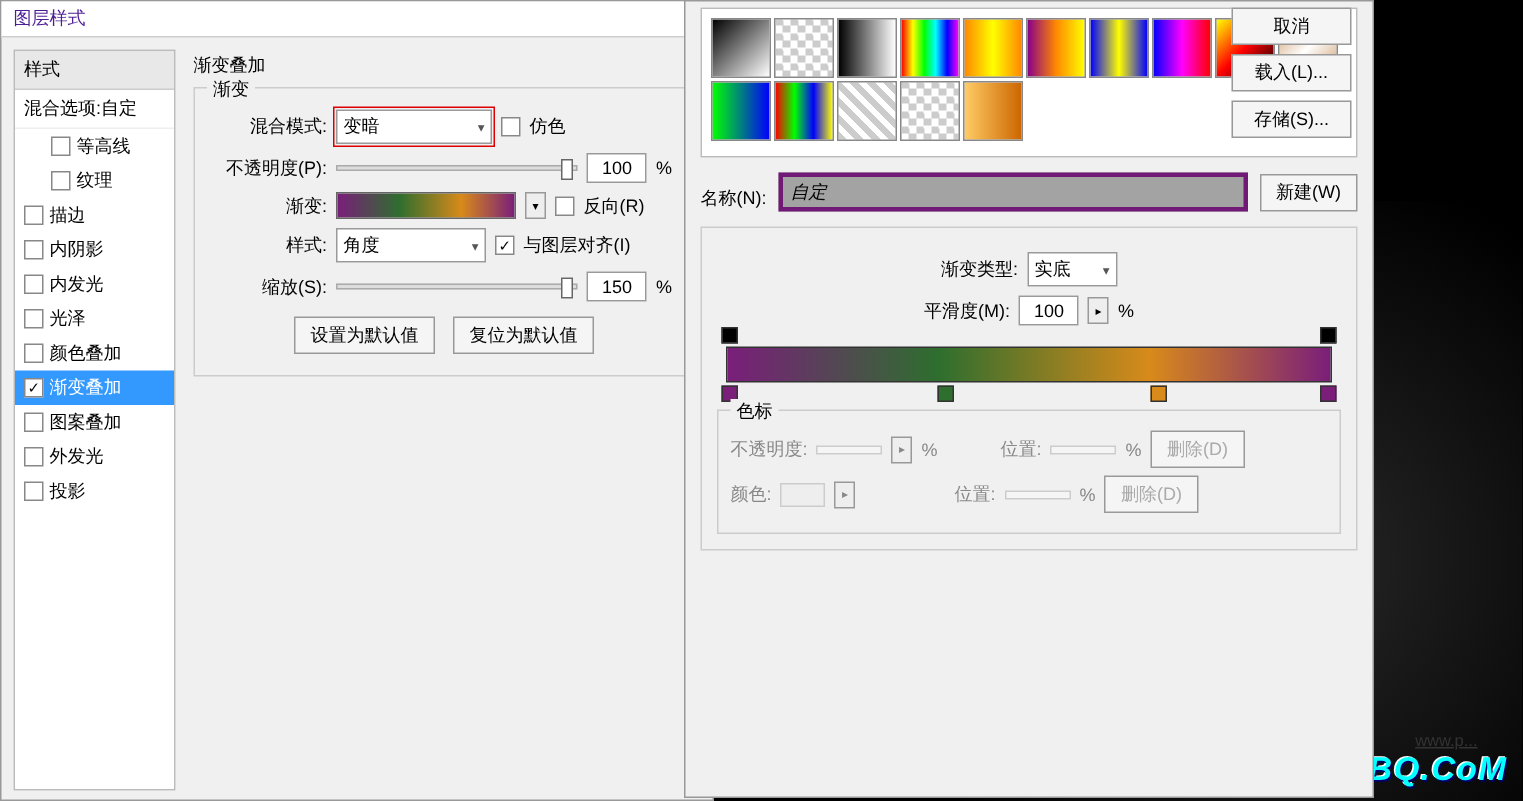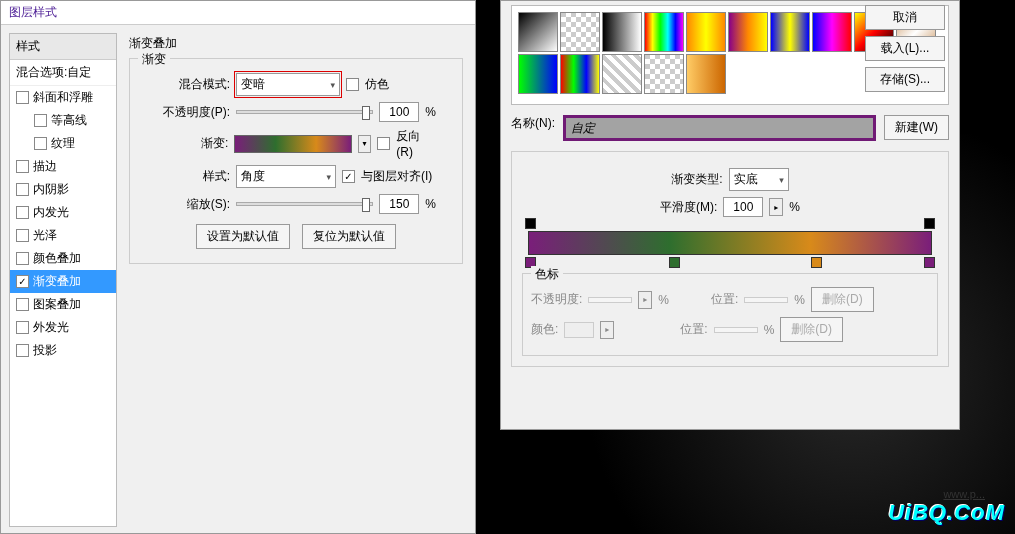--- a/index.html
+++ b/index.html
@@ -15,56 +15,56 @@
 .style-list-sub { padding: 4px 6px; border-bottom: 1px solid #eee; }
 .style-item { display: flex; align-items: center; padding: 3px 6px; gap: 4px; }
 .style-item.indent { padding-left: 24px; }
 .style-item.selected { background: #3399ff; color: #fff; }
 .cb { width: 13px; height: 13px; border: 1px solid #888; background: #fff; display: inline-flex; align-items: center; justify-content: center; font-size: 10px; color: #000; }
 .cb.checked::after { content: "✓"; }
 .panel { flex: 1; padding: 10px 12px; }
 .group-title { margin-bottom: 6px; }
 .group-box { border: 1px solid #ccc; padding: 8px 10px 14px; position: relative; }
 .group-box-title { position: absolute; top: -8px; left: 8px; background: #f0f0f0; padding: 0 4px; }
-.row { display: flex; align-items: center; margin: 6px 16px; gap: 6px; }
+.row { display: flex; align-items: center; margin: 6px 4px; gap: 6px; }
 .label { width: 74px; text-align: right; }
 .select { border: 1px solid #999; background: #fff; padding: 2px 4px; min-width: 100px; display: flex; justify-content: space-between; align-items: center; }
 .select.red-outline { outline: 1px solid #d00; outline-offset: 1px; }
 .caret { font-size: 9px; color: #555; }
 .slider { height: 4px; background: #ddd; border: 1px solid #aaa; position: relative; flex: 1; }
 .slider-thumb { position: absolute; top: -5px; width: 8px; height: 14px; background: #fff; border: 1px solid #666; }
 .num-input { width: 40px; border: 1px solid #999; padding: 2px 3px; background: #fff; text-align: center; }
 .gradient-preview { width: 120px; height: 18px; border: 1px solid #666; background: linear-gradient(90deg, #7a1e7a 0%, #2e6e2e 35%, #d88a1a 70%, #7a1e7a 100%); }
 .small-caret { width: 14px; height: 18px; border: 1px solid #999; background: #eee; display: flex; align-items: center; justify-content: center; font-size: 8px; }
 .angle-dial { width: 28px; height: 28px; border: 1px solid #888; border-radius: 50%; background: #fff; position: relative; }
 .angle-dial::after { content: ""; position: absolute; width: 1px; height: 12px; background: #000; left: 50%; top: 1px; transform-origin: bottom; transform: rotate(90deg); }
 .btn { border: 1px solid #999; background: #f5f5f5; padding: 3px 10px; cursor: pointer; }
 .buttons-row { display: flex; gap: 12px; justify-content: center; margin-top: 10px; }
-.editor-dialog { position: absolute; left: 500px; top: 0; width: 460px; height: 430px; background: #f0f0f0; border: 1px solid #999; padding: 0 10px 10px; }
+.editor-dialog { position: absolute; left: 456px; top: 0; width: 460px; height: 532px; background: #f0f0f0; border: 1px solid #999; padding: 0 10px 10px; }
 .presets-area { border: 1px solid #bbb; background: #fff; padding: 6px; margin-top: 4px; height: 100px; overflow: hidden; }
 .preset-grid { display: flex; flex-wrap: wrap; gap: 2px; }
 .preset { width: 40px; height: 40px; border: 1px solid #888; }
 .p1 { background: linear-gradient(135deg, #000, #fff); }
 .p2 { background: repeating-conic-gradient(#ccc 0 25%, #fff 0 50%) 0/10px 10px; }
 .p3 { background: linear-gradient(90deg, #000, #fff); }
 .p4 { background: linear-gradient(90deg, #f00, #ff0, #0f0, #0ff, #00f, #f0f); }
 .p5 { background: linear-gradient(90deg, #f80, #ff0, #f80); }
 .p6 { background: linear-gradient(90deg, #808, #f80, #ff0); }
 .p7 { background: linear-gradient(90deg, #00f, #ff0, #00f); }
 .p8 { background: linear-gradient(90deg, #00f, #f0f, #f00); }
 .p9 { background: linear-gradient(135deg, #ff0, #f00, #000); }
 .p10 { background: linear-gradient(135deg, #c96, #fff, #c96); }
 .p11 { background: linear-gradient(90deg, #0f0, #00f); }
 .p12 { background: linear-gradient(90deg, #f00, #0f0, #00f, #ff0); }
 .p13 { background: repeating-linear-gradient(45deg, #ccc 0 4px, #fff 4px 8px); }
 .p14 { background: repeating-conic-gradient(#ccc 0 25%, #fff 0 50%) 0/10px 10px; }
 .p15 { background: linear-gradient(90deg, #fc6, #c60); }
 .side-buttons { position: absolute; right: 14px; top: 4px; display: flex; flex-direction: column; gap: 6px; width: 80px; }
 .side-buttons .btn { text-align: center; }
-.name-row { display: flex; align-items: flex-start; gap: 8px; margin: 10px 0; }
+.name-row { display: flex; align-items: flex-end; gap: 8px; margin: 10px 0; }
 .name-input { flex: 1; border: 3px solid #701a75; padding: 3px 5px; background: #a3a3a3; font-style: italic; }
 .editor-group { border: 1px solid #ccc; padding: 10px; margin-top: 4px; }
 .gradient-bar-wrap { position: relative; margin: 14px 6px 18px; }
 .gradient-bar { height: 24px; border: 1px solid #333; background: linear-gradient(90deg, #7a1e7a 0%, #2e6e2e 35%, #d88a1a 70%, #7a1e7a 100%); }
 .stop { position: absolute; width: 11px; height: 11px; border: 1px solid #333; }
 .stop.top { top: -13px; background: #000; }
 .stop.bottom { bottom: -13px; }
 .stop.c1 { background: #7a1e7a; left: -3px; }
 .stop.c2 { background: #2e6e2e; left: 35%; }
 .stop.c3 { background: #d88a1a; left: 70%; }
@@ -82,24 +82,20 @@
 <div class="watermark2">www.p...</div>
 <div class="watermark">UiBQ.CoM</div>
 
 <div class="main-dialog">
   <div class="title-bar">图层样式</div>
   <div class="dialog-body">
     <div class="style-list">
       <div class="style-list-header">样式</div>
       <div class="style-list-sub">混合选项:自定</div>
       <div id="style-items">
-          <div class="style-item">
-            <span class="cb"></span>
-            <span>斜面和浮雕</span>
-          </div>
           <div class="style-item indent">
             <span class="cb"></span>
             <span>等高线</span>
           </div>
           <div class="style-item indent">
             <span class="cb"></span>
             <span>纹理</span>
           </div>
           <div class="style-item">
             <span class="cb"></span>

